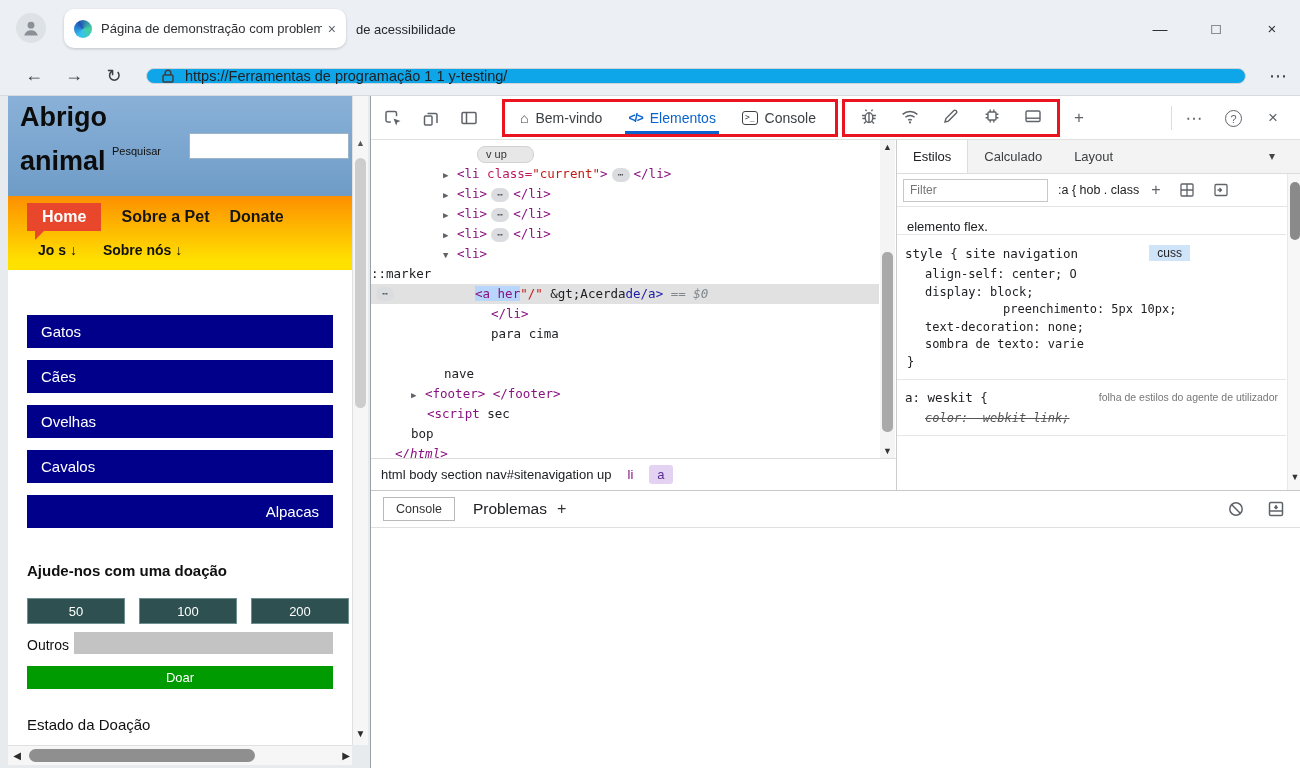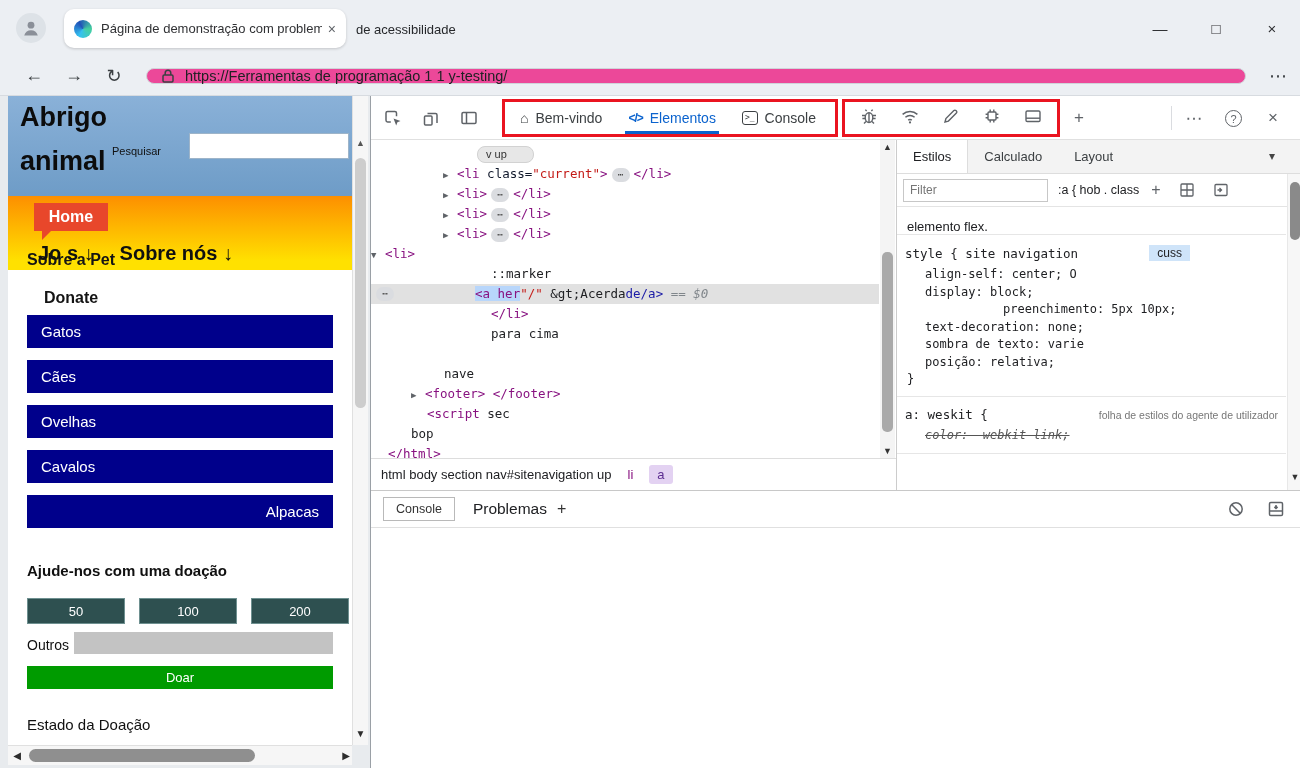--- a/index.html
+++ b/index.html
@@ -15,38 +15,38 @@
   .tab-title { font-size:13px; color:#303134; margin-left:9px; white-space:nowrap; overflow:hidden; flex:1; }
   .tab-close { font-size:14px; color:#5f6368; margin-left:6px; flex:none; }
   .tab-overflow { position:absolute; left:356px; top:22px; font-size:13px; color:#26282b; }
   .win-controls { position:absolute; right:0; top:0; height:56px; display:flex; align-items:center; }
   .win-btn { width:56px; text-align:center; font-size:15px; color:#303134; }
 
   
   .addressbar { position:absolute; left:0; top:56px; width:100%; height:40px; background:#eceff3; display:flex; align-items:center; border-bottom:1px solid #d7dbe0; }
   .nav-btn { width:40px; text-align:center; font-size:18px; color:#3c4043; flex:none; }
   .nav-btn.first { margin-left:14px; }
-  .urlbox { flex:1; height:16px; margin:0 10px 0 12px; background:#ec4899; border:1px solid #cfd4d9; border-radius:16px; display:flex; align-items:center; padding:0 14px; }
+  .urlbox { flex:1; height:16px; margin:0 10px 0 12px; background:#0ea5e9; border:1px solid #cfd4d9; border-radius:16px; display:flex; align-items:center; padding:0 14px; }
   .url-text { font-size:14.5px; color:#202124; margin-left:10px; white-space:nowrap; }
   .more-btn { width:44px; text-align:center; font-size:18px; color:#3c4043; flex:none; }
 
   
   .page { position:absolute; left:8px; top:96px; width:344px; height:649px; background:#fff; overflow:hidden; }
   .site-header { position:absolute; left:0; top:0; width:100%; height:100px; background:linear-gradient(180deg,#8ab1d8,#6e9cc7); }
   .site-logo1 { position:absolute; left:12px; top:6px; font-size:27px; font-weight:bold; color:#0c0c0c; }
   .site-logo2 { position:absolute; left:12px; top:50px; font-size:27px; font-weight:bold; color:#0c0c0c; }
   .search-label { position:absolute; left:104px; top:49px; font-size:11px; color:#101010; }
   .search-input { position:absolute; left:181px; top:37px; width:160px; height:26px; border:1px solid #9db4c9; background:#fff; }
   .site-nav { position:absolute; left:0; top:100px; width:100%; height:74px; background:linear-gradient(180deg,#fd8f00,#ffe100 88%); }
-  .nav-row1 { position:absolute; left:19px; top:7px; display:flex; gap:20px; align-items:center;flex-direction:column; }
+  .nav-row1 { position:absolute; left:19px; top:7px; display:flex; gap:20px; align-items:center; }
   .nav-item { font-weight:bold; font-size:16px; color:#141414; }
   .nav-active { background:#e8472b; color:#fff; padding:5px 15px; position:relative; }
   .nav-active::after { content:""; position:absolute; left:8px; bottom:-9px; width:0; height:0; border:5px solid transparent; border-top-color:#e8472b; border-left-color:#e8472b; }
   .nav-row2 { position:absolute; left:30px; top:46px; display:flex; gap:26px; }
-  .nav2-item { font-weight:bold; font-size:20px; color:#101010; }
+  .nav2-item { font-weight:bold; font-size:14px; color:#101010; }
   .cat-list { position:absolute; left:19px; top:219px; width:306px; }
   .cat-btn { height:33px; background:#00008b; color:#fff; font-size:15px; display:flex; align-items:center; padding:0 14px; margin-bottom:12px; }
   .cat-right { justify-content:flex-end; }
   .don-heading { position:absolute; left:19px; top:466px; font-size:15px; font-weight:bold; color:#101010; }
   .amounts { position:absolute; left:19px; top:502px; display:flex; gap:14px; }
   .amt-btn { width:98px; height:26px; background:#2e5050; border:1px solid #6e9090; color:#fff; font-size:13px; display:flex; align-items:center; justify-content:center; }
   .other-label { position:absolute; left:19px; top:541px; font-size:14px; color:#101010; }
   .other-input { position:absolute; left:66px; top:536px; width:259px; height:22px; background:#c3c3c3; border:none; }
   .donate-btn { position:absolute; left:19px; top:570px; width:306px; height:23px; background:#009b00; color:#fff; font-size:13px; display:flex; align-items:center; justify-content:center; }
   .don-status { position:absolute; left:19px; top:620px; font-size:15px; color:#101010; }
@@ -77,21 +77,21 @@
   .help-circle { width:17px; height:17px; top:14px; border:1.5px solid #5f6368; border-radius:50%; font-size:11px; }
   .dt-divider { position:absolute; left:800px; top:10px; width:1px; height:24px; background:#dadce0; }
 
   
   .dt-main { position:absolute; left:0; top:44px; width:525px; height:350px; }
   .dom-tree { position:absolute; left:0; top:4px; width:508px; height:314px; font-family:"DejaVu Sans Mono",monospace; font-size:12.5px; overflow:hidden; }
   .tree-row { position:relative; height:20px; line-height:20px; white-space:pre; }
   .tree-selected { background:#e1e1e1; }
   .tree-arrow { display:inline-block; width:14px; color:#5f6368; font-size:9px; }
   .tk-tag { color:#881280; }
-  .tk-attr { color:#0f172a; }
+  .tk-attr { color:#be185d; }
   .tk-str { color:#c41a16; }
   .tk-text { color:#202124; }
   .tk-blue { color:#1a1aa6; }
   .tk-meta { color:#80868b; font-style:italic; }
   .tk-pill { display:inline-block; background:#dadce0; border-radius:8px; color:#444; font-size:10px; line-height:14px; padding:0 6px; margin:0 4px; }
   .tk-tooltip { display:inline-block; background:#e7e7e7; border:1px solid #d2d2d2; border-radius:8px; color:#333; font-size:11px; line-height:15px; padding:0 26px 0 8px; font-family:"Liberation Sans",sans-serif; }
   .tk-tagsel { color:#881280; background:#b8d6fb; }
   .tk-gutterpill { position:absolute; left:5px; top:3px; background:#dadce0; border-radius:8px; color:#444; font-size:10px; line-height:14px; padding:0 6px; }
   .tree-scroll { position:absolute; left:509px; top:0; width:15px; height:318px; background:#f4f4f4; }
   .tree-scroll .up { position:absolute; left:0; top:2px; width:15px; text-align:center; font-size:9px; color:#333; }
@@ -301,31 +301,31 @@
       <span class="dt-right-btn" style="left:889px">×</span>
     </div>
 
     <div class="dt-main">
       <div class="dom-tree">
           <div class="tree-row" style="padding-left: 106px;"><span class="tk-tooltip">v up</span></div>
           <div class="tree-row" style="padding-left: 72px;"><span class="tree-arrow">▶</span><span class="tk-tag">&lt;li</span><span class="tk-attr"> class=</span><span class="tk-str">"current"</span><span class="tk-tag">&gt;</span><span class="tk-pill">⋯</span><span class="tk-tag">&lt;/li&gt;</span></div>
           <div class="tree-row" style="padding-left: 72px;"><span class="tree-arrow">▶</span><span class="tk-tag">&lt;li&gt;</span><span class="tk-pill">⋯</span><span class="tk-tag">&lt;/li&gt;</span></div>
           <div class="tree-row" style="padding-left: 72px;"><span class="tree-arrow">▶</span><span class="tk-tag">&lt;li&gt;</span><span class="tk-pill">⋯</span><span class="tk-tag">&lt;/li&gt;</span></div>
           <div class="tree-row" style="padding-left: 72px;"><span class="tree-arrow">▶</span><span class="tk-tag">&lt;li&gt;</span><span class="tk-pill">⋯</span><span class="tk-tag">&lt;/li&gt;</span></div>
-          <div class="tree-row" style=""><span class="tree-arrow">▼</span><span class="tk-tag">&lt;li&gt;</span></div>
-          <div class="tree-row" style="padding-left: 120px;"><span class="tk-text">::marker</span></div>
+          <div class="tree-row" style="padding-left: 72px;"><span class="tree-arrow">▼</span><span class="tk-tag">&lt;li&gt;</span></div>
+          <div class="tree-row" style=""><span class="tk-text">::marker</span></div>
           <div class="tree-row tree-selected" style="padding-left: 104px;"><span class="tk-gutterpill">⋯</span><span class="tk-tagsel">&lt;a her</span><span class="tk-str">"/"</span><span class="tk-text"> &amp;gt;Acerda</span><span class="tk-blue">de/a&gt;</span><span class="tk-meta"> == $0</span></div>
           <div class="tree-row" style="padding-left: 120px;"><span class="tk-tag">&lt;/li&gt;</span></div>
           <div class="tree-row" style="padding-left: 120px;"><span class="tk-text">para cima</span></div>
           <div class="tree-row" style="padding-left: 104px;"></div>
           <div class="tree-row" style="padding-left: 73px;"><span class="tk-text">nave</span></div>
           <div class="tree-row" style="padding-left: 40px;"><span class="tree-arrow">▶</span><span class="tk-tag">&lt;footer&gt;</span><span class="tk-text"> </span><span class="tk-tag">&lt;/footer&gt;</span></div>
           <div class="tree-row" style="padding-left: 56px;"><span class="tk-tag">&lt;script</span><span class="tk-text"> sec</span></div>
           <div class="tree-row" style="padding-left: 40px;"><span class="tk-text">bop</span></div>
-          <div class="tree-row" style="padding-left: 17px;"><span class="tk-tag">&lt;/html&gt;</span></div>
+          <div class="tree-row" style="padding-left: 24px; font-style: italic;"><span class="tk-tag">&lt;/html&gt;</span></div>
         </div>
       <div class="tree-scroll">
         <span class="up">▲</span>
         <div class="thumb"></div>
         <span class="down">▼</span>
       </div>
       <div class="breadcrumb">
         <span>html body section nav#sitenavigation up</span>
         <span class="crumb-li">li</span>
         <span class="crumb-a">a</span>
@@ -362,21 +362,20 @@
             <div class="css-rule">
               <div class="css-selector-line">
                 <span class="css-selector">style { site navigation</span>
                 <span class="css-source css-source-hl css-source-mid">cuss</span>
               </div>
               <div class="css-line" style="padding-left: 20px;">align-self: center; O</div>
               <div class="css-line" style="padding-left: 20px;">display: block;</div>
               <div class="css-line" style="padding-left: 98px;">preenchimento: 5px 10px;</div>
               <div class="css-line" style="padding-left: 20px;">text-decoration: none;</div>
               <div class="css-line" style="padding-left: 20px;">sombra de texto: varie</div>
-              <div class="css-line" style="padding-left: 20px;">posição: relativa;</div>
               <div class="css-close">}</div>
             </div>
             <div class="css-rule">
               <div class="css-selector-line">
                 <span class="css-selector">a: weskit {</span>
                 <span class="css-source">folha de estilos do agente de utilizador</span>
               </div>
               <div class="css-line css-struck" style="padding-left: 20px;">color: -webkit-link;</div>
             </div>
           </div>

